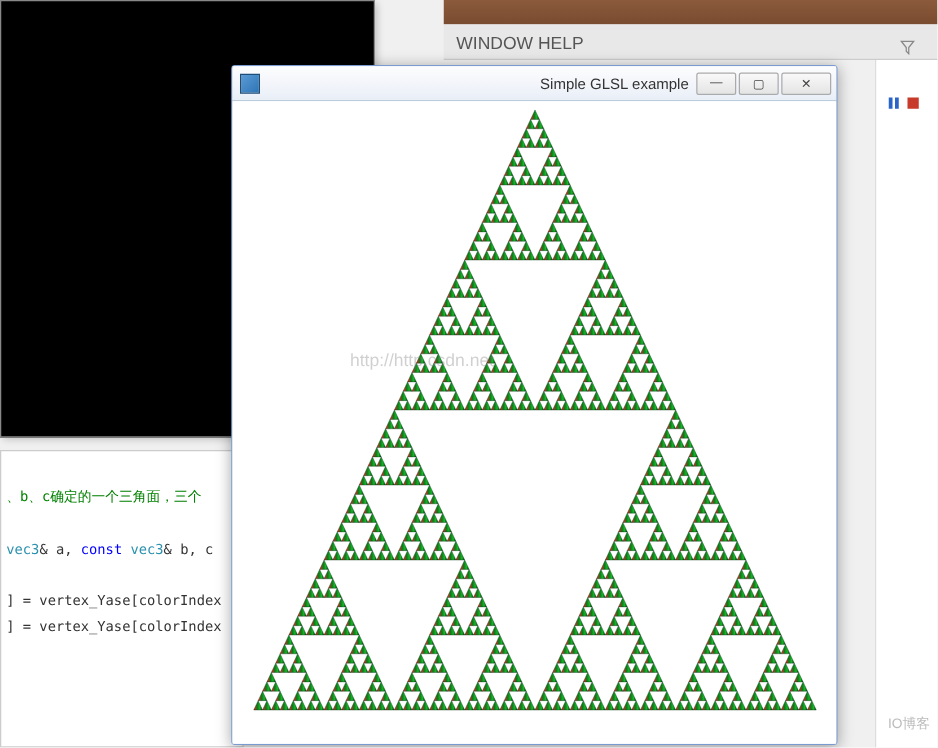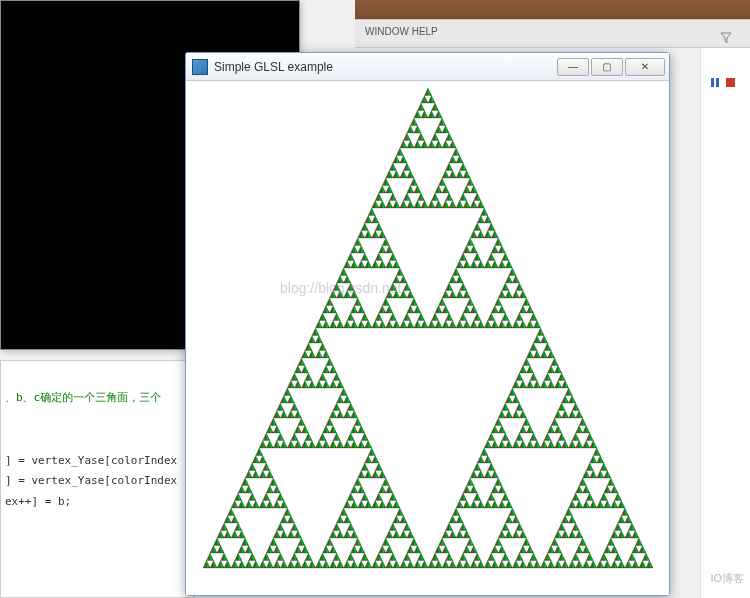--- a/index.html
+++ b/index.html
@@ -41,21 +41,21 @@
       position: absolute;
       right: 0; top: 0;
       width: 395px; height: 48px;
       background: linear-gradient(#8b5a3c, #7a4c30 40%, #e8e8e8 42%);
       border-bottom: 1px solid #ccc;
     }
     .toolbar-strip .menu-hint {
       position: absolute;
       left: 10px; top: 26px;
       color: #555;
-      font-size: 10px;
+      font-size: 14px;
     }
     .right-panel {
       position: absolute;
       right: 0; top: 48px;
       width: 50px; height: 550px;
       background: #fff;
       border-left: 1px solid #ddd;
     }
     .right-panel .vcr {
       position: absolute;
@@ -83,20 +83,21 @@
       flex-direction: column;
     }
     .titlebar {
       height: 28px;
       background: linear-gradient(#fdfdfe, #e9eef7);
       border-bottom: 1px solid #bcd;
       display: flex;
       align-items: center;
       padding: 0 4px 0 6px;
       gap: 6px;
+      text-align: right;
     }
     .titlebar .app-icon {
       width: 16px; height: 16px;
       background: linear-gradient(135deg,#5b9bd5,#2e75b6);
       border: 1px solid #1f4e79;
     }
     .titlebar .title-text { color: #333; flex: 1; }
     .win-btns { display: flex; gap: 2px; }
     .win-btn {
       width: 32px; height: 18px;
@@ -155,24 +156,26 @@
         <span></span>
       </div>
     <div class="vcr-btn vcr-stop"></div>
   </div>
 </div>
 
 <div class="code-panel">
   <span class="code-line">&nbsp;</span>
   <span class="code-line com">、b、c确定的一个三角面，三个</span>
   <span class="code-line">&nbsp;</span>
+  <span class="code-line">
+    <span class="ty">vec3</span><span>&amp; a, </span><span class="kw">const</span><span> </span><span class="ty">vec3</span><span>&amp; b, c</span>
+  </span>
   <span class="code-line">&nbsp;</span>
   <span class="code-line">] = vertex_Yase[colorIndex</span>
   <span class="code-line">] = vertex_Yase[colorIndex</span>
-  <span class="code-line">ex++] = b;</span>
 </div>
 
 <div class="glsl-window">
   <div class="titlebar">
     <div class="app-icon"></div>
     <span class="title-text">Simple GLSL example</span>
     <div class="win-btns">
       <div class="win-btn">—</div>
       <div class="win-btn">▢</div>
       <div class="win-btn close">✕</div>
@@ -915,14 +918,14 @@
         <polygon points="31.09375,475 34.609375,482.5 27.578125,482.5" fill="url(#g1)" stroke="#031" stroke-width="0.3"></polygon>
         <polygon points="34.609375,482.5 38.125,490 31.09375,490" fill="url(#g1)" stroke="#031" stroke-width="0.3"></polygon>
         <polygon points="27.578125,482.5 31.09375,490 24.0625,490" fill="url(#g1)" stroke="#031" stroke-width="0.3"></polygon>
         <polygon points="17.03125,475 20.546875,482.5 13.515625,482.5" fill="url(#g1)" stroke="#031" stroke-width="0.3"></polygon>
         <polygon points="20.546875,482.5 24.0625,490 17.03125,490" fill="url(#g1)" stroke="#031" stroke-width="0.3"></polygon>
         <polygon points="13.515625,482.5 17.03125,490 10,490" fill="url(#g1)" stroke="#031" stroke-width="0.3"></polygon>
       </svg>
   </div>
 </div>
 
-<div class="watermark">blog://blog.csdn.net</div>
+<div class="watermark">http://http.csdn.net</div>
 <div class="blog-watermark">IO博客</div>
 
 </body></html>

